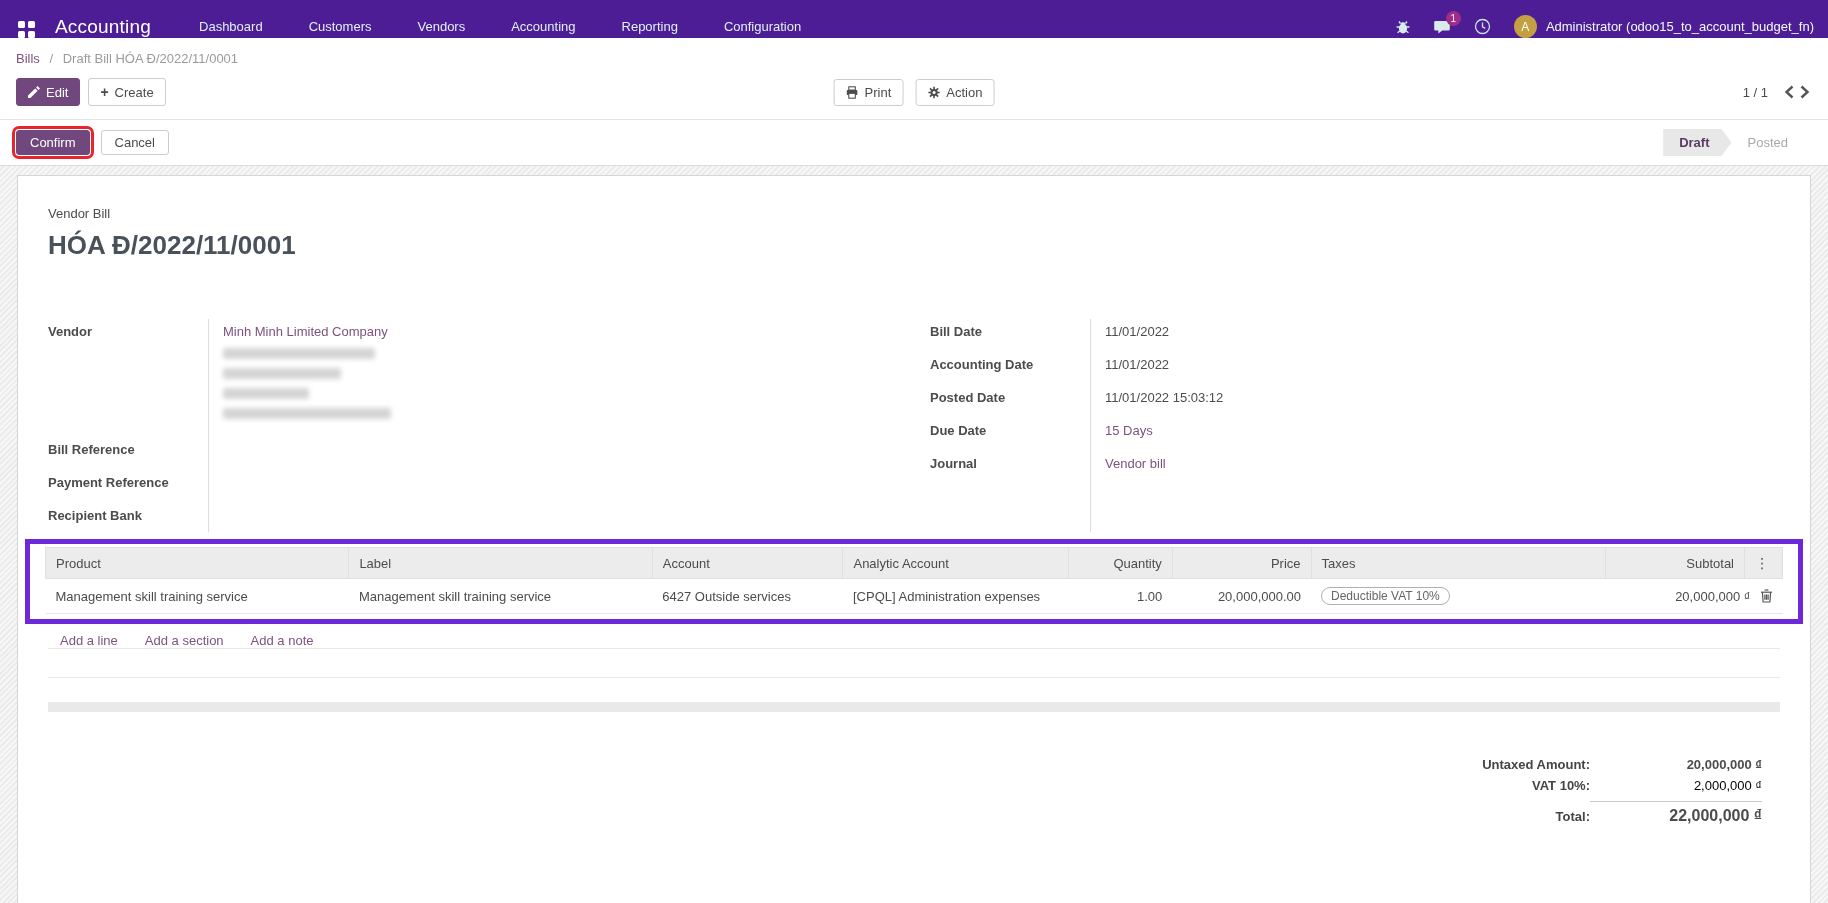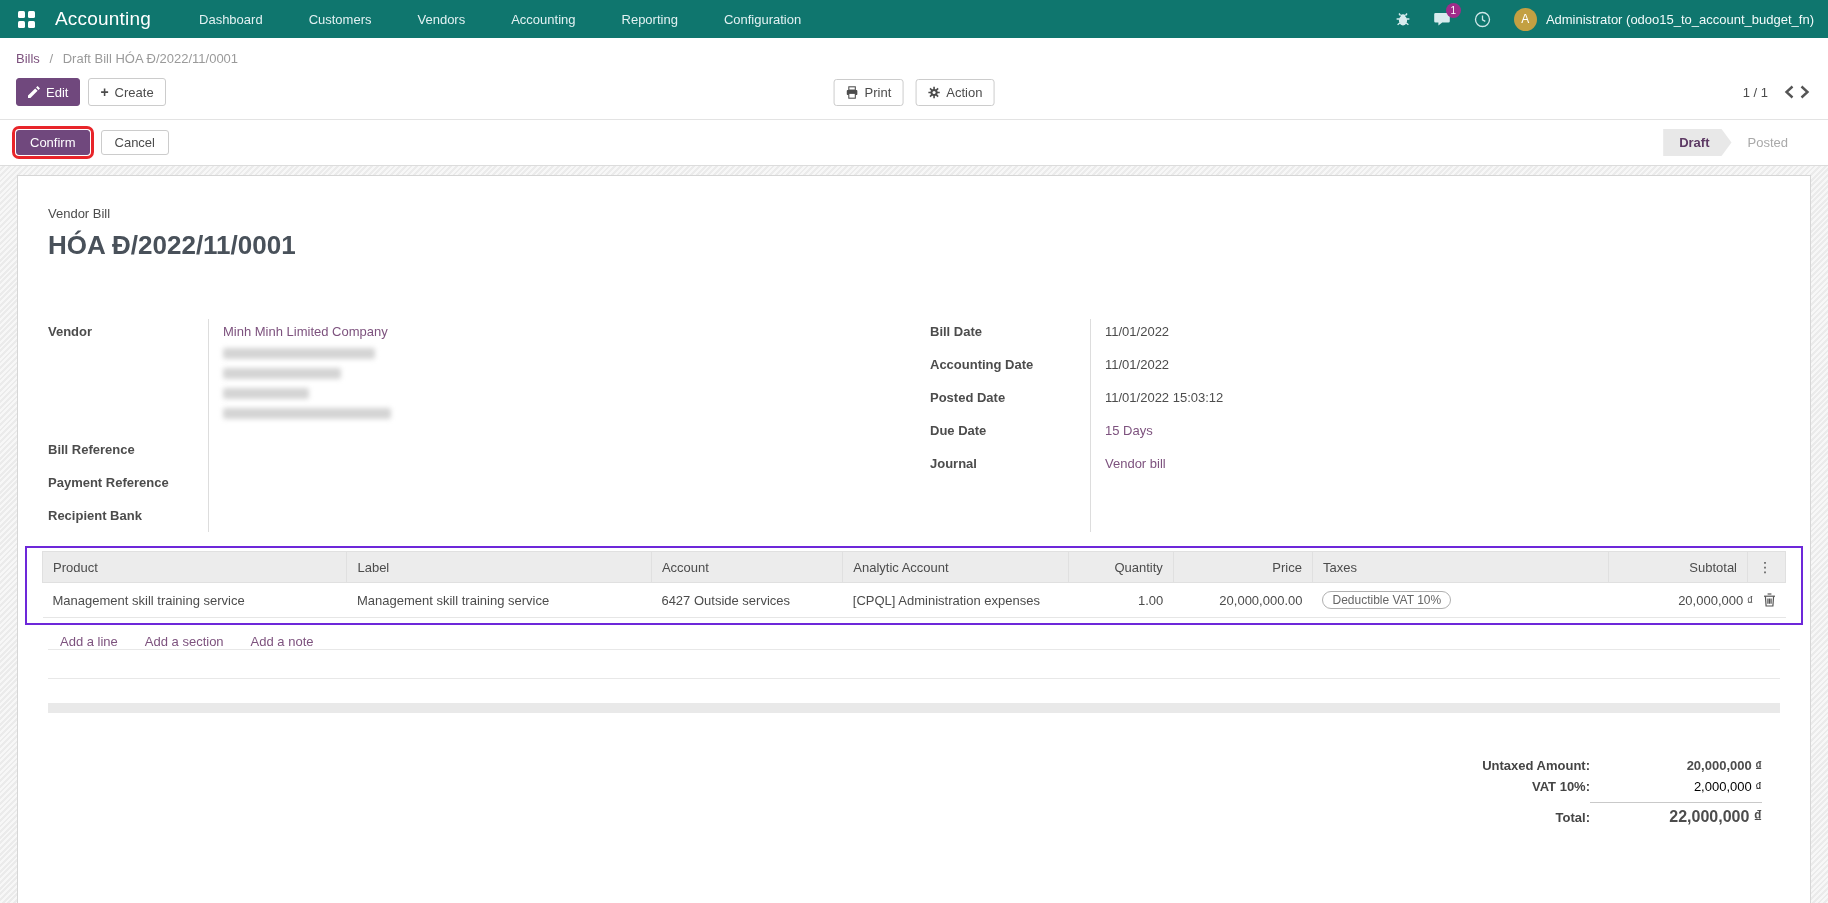--- a/index.html
+++ b/index.html
@@ -1,20 +1,20 @@
 <!DOCTYPE html>
 <html><head>
 <meta charset="utf-8">
 <style>
   * { margin:0; padding:0; box-sizing:border-box; }
   html,body { width:1828px; height:903px; overflow:hidden; background:#fff;
               font-family:"Liberation Sans", sans-serif; font-size:13px; color:#4c4c4c; }
 
   
-  .navbar { height:38px; background:#0f766e; display:flex; align-items:center; padding:0 14px; color:#fff; }
+  .navbar { height:38px; background:#4c1d95; display:flex; align-items:flex-end; padding:0 14px; color:#fff; }
   .apps-icon { width:17px; height:17px; display:grid; grid-template-columns:7px 7px; grid-template-rows:7px 7px;
                gap:3px; margin:0 20px 0 4px; cursor:pointer; }
   .apps-icon span { background:#fff; border-radius:1.5px; }
   .brand { font-size:19px; font-weight:400; letter-spacing:.2px; margin-right:46px; }
   .nav-menu { display:flex; gap:42px; font-size:13px; color:#e2f1f2; }
   .nav-menu .menu-item { cursor:pointer; padding:4px 2px; }
   .systray { margin-left:auto; display:flex; align-items:center; gap:22px; }
   .systray-icon { position:relative; width:18px; height:18px; cursor:pointer; display:flex; align-items:center; justify-content:center; }
   .count-badge { position:absolute; top:-7px; right:-9px; min-width:15px; height:15px; background:#a02c8a;
                  border-radius:8px; color:#fff; font-size:10px; line-height:15px; text-align:center; padding:0 3px; }
@@ -70,21 +70,21 @@
   .link { color:#7d527e; cursor:pointer; }
   .blur-bar { height:11px; background:#d4d4d4; border-radius:2px; filter:blur(2.5px); margin:9px 0; }
 
   
   .tabs { margin-top:30px; border-bottom:1px solid #dee2e6; display:flex; padding-left:10px; }
   .tab { padding:9px 17px; color:#585858; cursor:pointer; border:1px solid transparent; margin-bottom:-1px;
          border-top-left-radius:3px; border-top-right-radius:3px; }
   .tab.active { background:#fff; border-color:#dee2e6 #dee2e6 #fff; color:#454545; }
 
   
-  .table-annotation { border:2px solid #6d28d9; margin:12px -23px 0; padding:3px 15px 5px; }
+  .table-annotation { border:5px solid #6d28d9; margin:5px -23px 0; padding:3px 15px 5px; }
   table.lines { width:100%; border-collapse:collapse; font-size:13px; table-layout:fixed; }
   .lines th { background:#ececec; font-weight:normal; color:#4c4c4c; text-align:left;
               padding:7px 10px; border:1px solid #e0e0e0; }
   .lines td { background:#fff; padding:8px 10px; border-bottom:1px solid #e6e6e6; overflow:hidden; white-space:nowrap; }
   .lines .num { text-align:right; }
   .col-product{width:17.5%} .col-label{width:17.5%} .col-account{width:11%} .col-analytic{width:13%}
   .col-qty{width:6%} .col-price{width:8%} .col-taxes{width:17%} .col-subtotal{width:8%} .col-handle{width:38px}
   .pill { display:inline-block; border:1px solid #b0b0b0; border-radius:11px; padding:1px 9px;
           font-size:12px; color:#666; background:#fff; }
   .kebab { text-align:center; color:#555; cursor:pointer; font-size:14px; }

